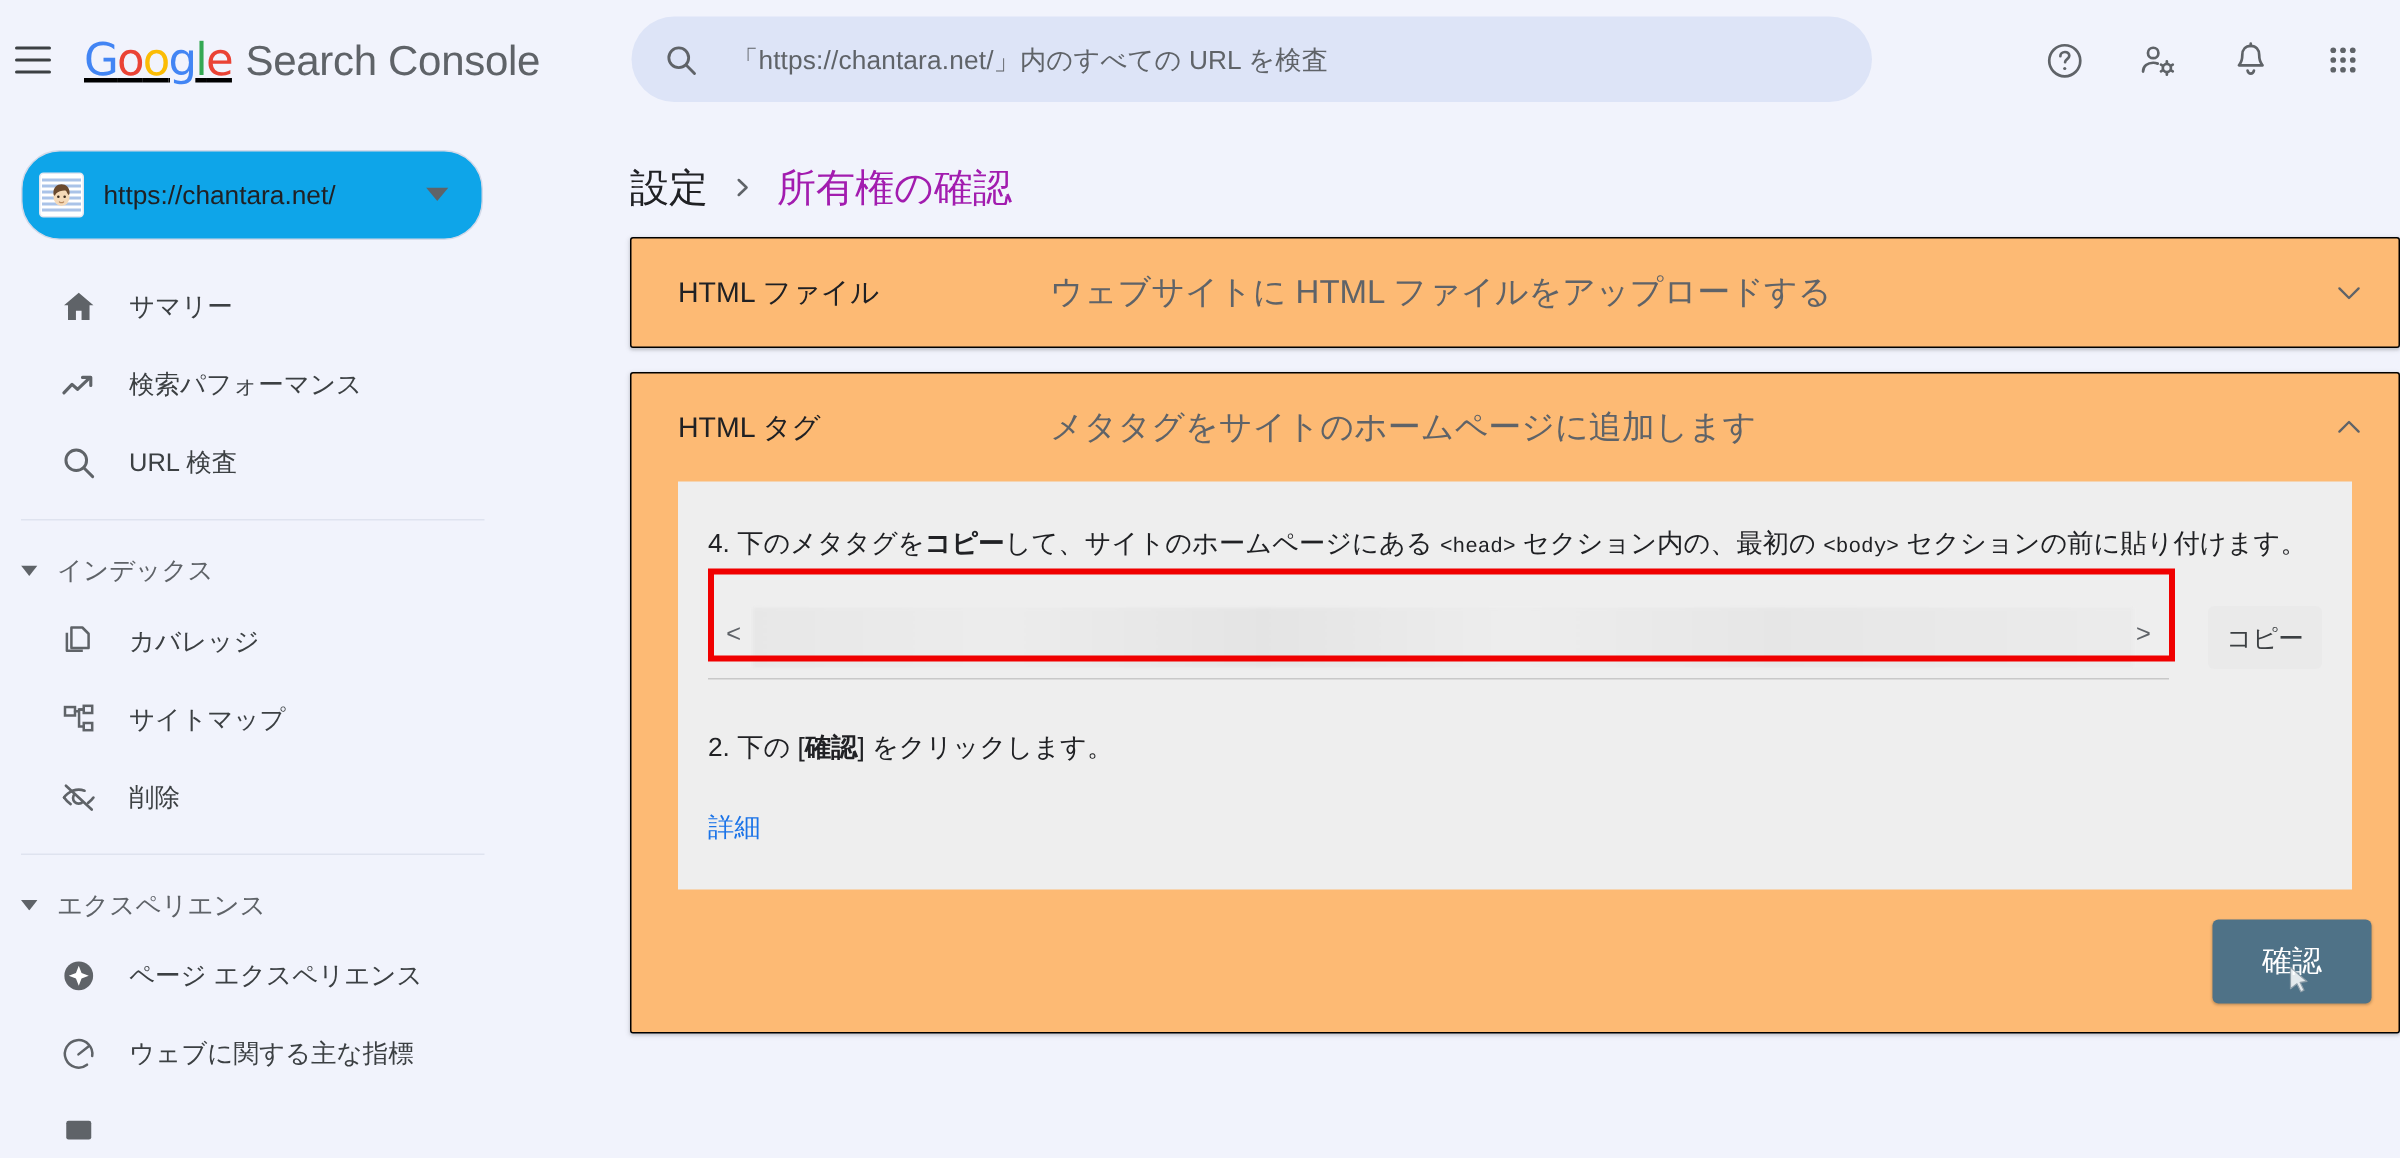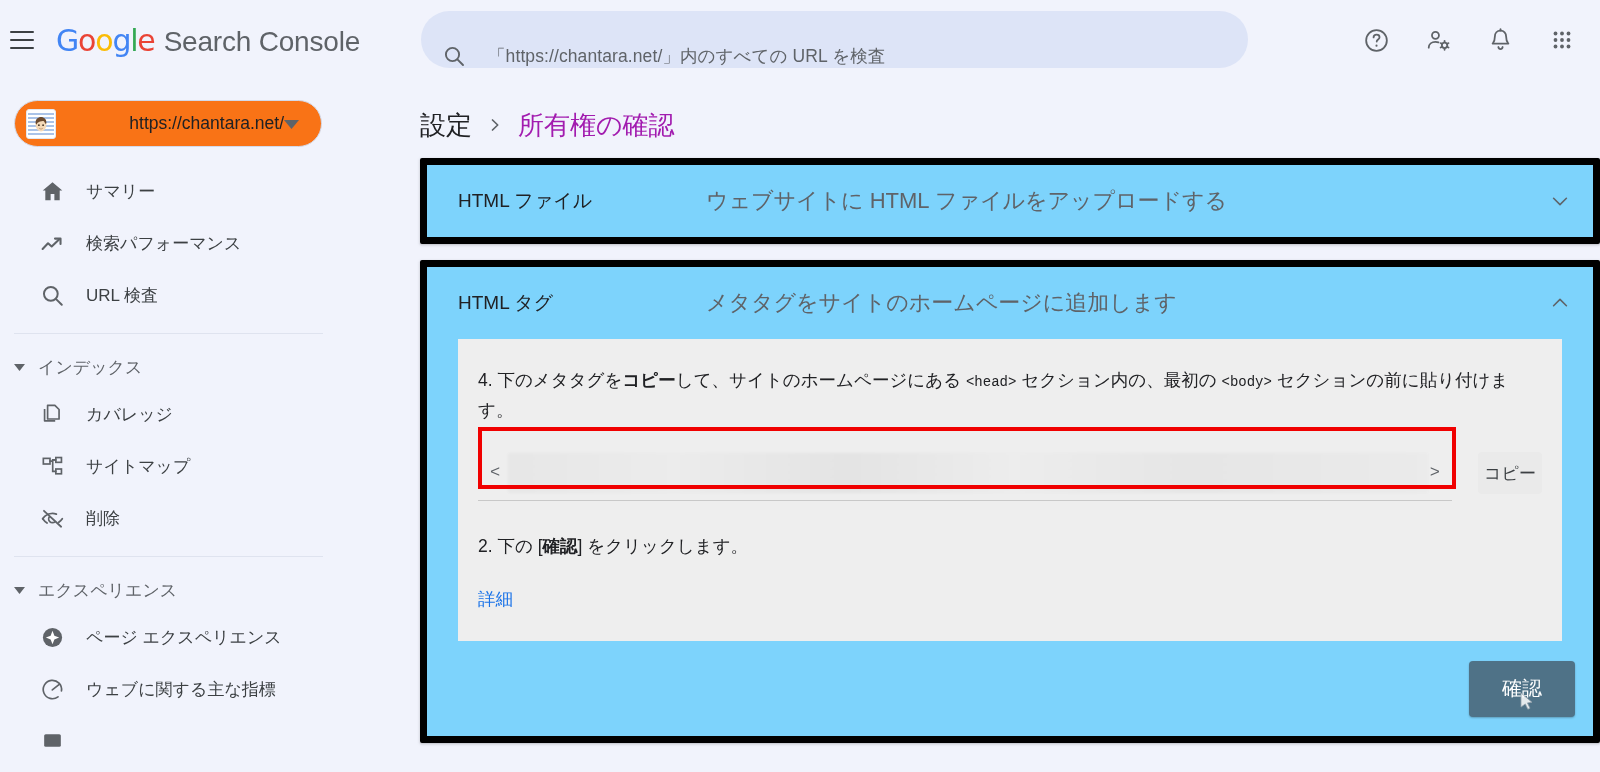--- a/index.html
+++ b/index.html
@@ -20,51 +20,51 @@
     background: #f1f3fc; display: flex; align-items: center;
   }
   .hamburger {
     width: 24px; height: 18px; margin-left: 10px; margin-right: 22px;
     display: flex; flex-direction: column; justify-content: space-between;
     cursor: pointer;
   }
   .hamburger i { display: block; height: 2px; background: #3c4043; border-radius: 1px; }
 
   .brand { display: flex; align-items: baseline; font-size: 28px; letter-spacing: -0.2px; white-space: nowrap; }
-  .brand .g-logo { font-size: 30px; font-family: "DejaVu Sans", "Liberation Sans", sans-serif; letter-spacing: -1.2px; }
+  .brand .g-logo { font-size: 30px; font-family: "DejaVu Sans", "Liberation Sans", sans-serif; letter-spacing: -1.2px; text-decoration: underline; }
   .brand .g-logo span:nth-child(1){color:#4285f4;}
   .brand .g-logo span:nth-child(2){color:#ea4335;}
   .brand .g-logo span:nth-child(3){color:#fbbc05;}
   .brand .g-logo span:nth-child(4){color:#4285f4;}
   .brand .g-logo span:nth-child(5){color:#34a853;}
   .brand .g-logo span:nth-child(6){color:#ea4335;}
   .brand .product { color: #5f6368; font-size: 28px; margin-left: 9px; font-weight: 400; }
 
   .searchbar {
     position: absolute; left: 421px; top: 11px; width: 827px; height: 57px;
-    background: #dde4f7; border-radius: 29px; display: flex; align-items: flex-end;
+    background: #dde4f7; border-radius: 29px; display: flex; align-items: center;
     cursor: text;
   }
   .searchbar .s-icon { margin-left: 21px; margin-right: 22px; display:flex; }
   .searchbar .s-placeholder {
     color: #5f6368; font-size: 17.5px; letter-spacing: 0.1px; white-space: nowrap;
   }
 
   .topicons { position: absolute; right: 12px; top: 14px; display: flex; align-items: center; gap: 10px; }
   .topicon { width: 52px; height: 52px; border-radius: 50%; display: flex; align-items: center; justify-content: center; cursor: pointer; }
 
   
   .sidebar {
     position: absolute; left: 0; top: 80px; width: 337px; height: 692px;
     background: #f1f3fc; overflow: hidden;
   }
   .property {
-    margin: 20px 14px 0 14px; height: 47px; width: 308px;
-    border: 1px solid #d3d9e8; border-radius: 26px; background: #f97316;
-    display: flex; align-items: center; cursor: pointer; text-align: right;
+    margin: 20px 14px 0 14px; height: 60px; width: 308px;
+    border: 1px solid #d3d9e8; border-radius: 26px; background: #0ea5e9;
+    display: flex; align-items: center; cursor: pointer;
   }
   .property .favicon {
     width: 30px; height: 30px; margin-left: 11px; margin-right: 13px;
     background: #fff; border: 1px solid #e3e6ef; border-radius: 3px;
     display: flex; align-items: center; justify-content: center; overflow: hidden;
   }
   .property .ptext { color: #202124; font-size: 17.5px; white-space: nowrap; flex: 1; }
   .property .pcaret { margin-right: 22px; }
 
   .navlist { margin-top: 18px; }
@@ -91,22 +91,22 @@
 
   .breadcrumb {
     display: flex; align-items: center; height: 66px; padding-left: 83px;
     color: #202124; font-size: 26px; white-space: nowrap;
   }
   .breadcrumb .crumb-link { color: #202124; cursor: pointer; }
   .breadcrumb .crumb-sep { margin: 0 16px; color: #5f6368; font-size: 20px; display:flex; align-items:center; }
   .breadcrumb .crumb-current { color: #a21caf; }
 
   .card {
-    margin-left: 83px; width: 1180px; background: #7dd3fc;
-    border: 7px solid #000000; border-radius: 2px;
+    margin-left: 83px; width: 1180px; background: #fdba74;
+    border: 1px solid #000000; border-radius: 2px;
     box-shadow: 0 1px 2px rgba(60,64,67,.20), 0 1px 3px 1px rgba(60,64,67,.08);
   }
   .card + .card { margin-top: 16px; }
 
   .card-head {
     display: flex; align-items: center; height: 72px; cursor: pointer; position: relative;
   }
   .card-title { color: #202124; font-size: 19px; margin-left: 31px; width: 248px; flex: none; white-space: nowrap; }
   .card-sub { color: #5f6368; font-size: 22px; white-space: nowrap; }
   .card-chev { position: absolute; right: 22px; top: 50%; transform: translateY(-50%); display:flex; }

